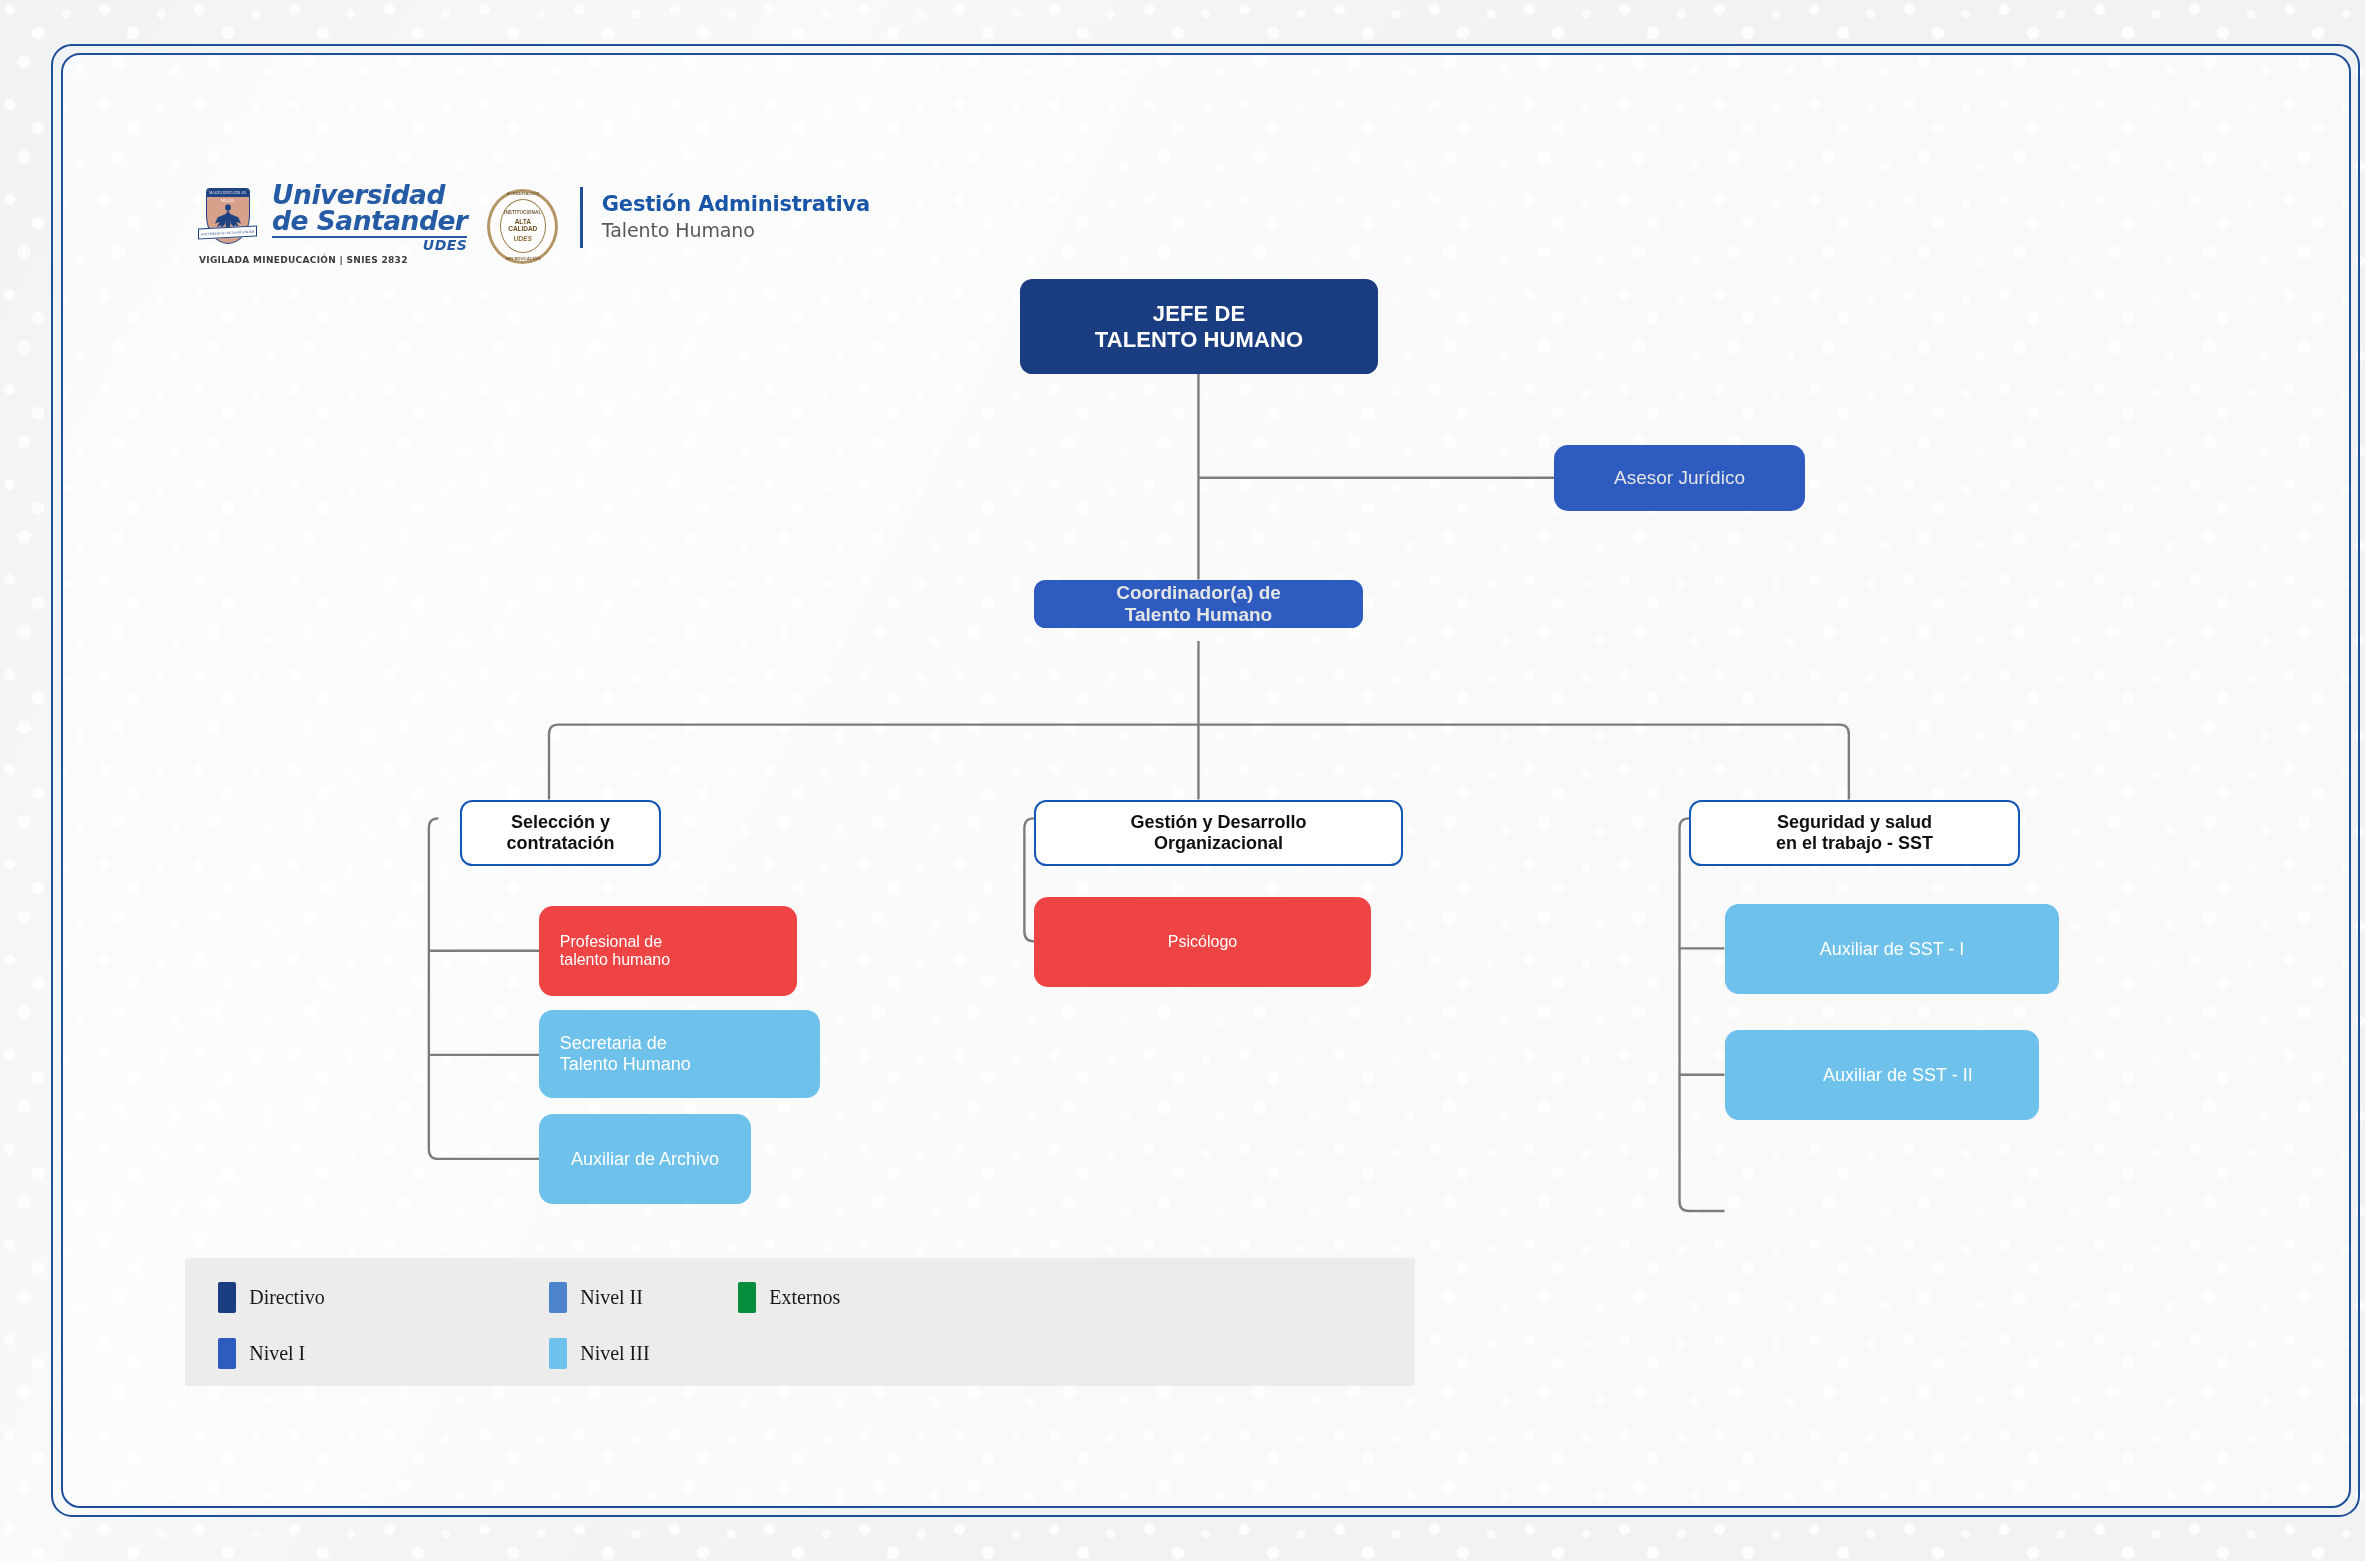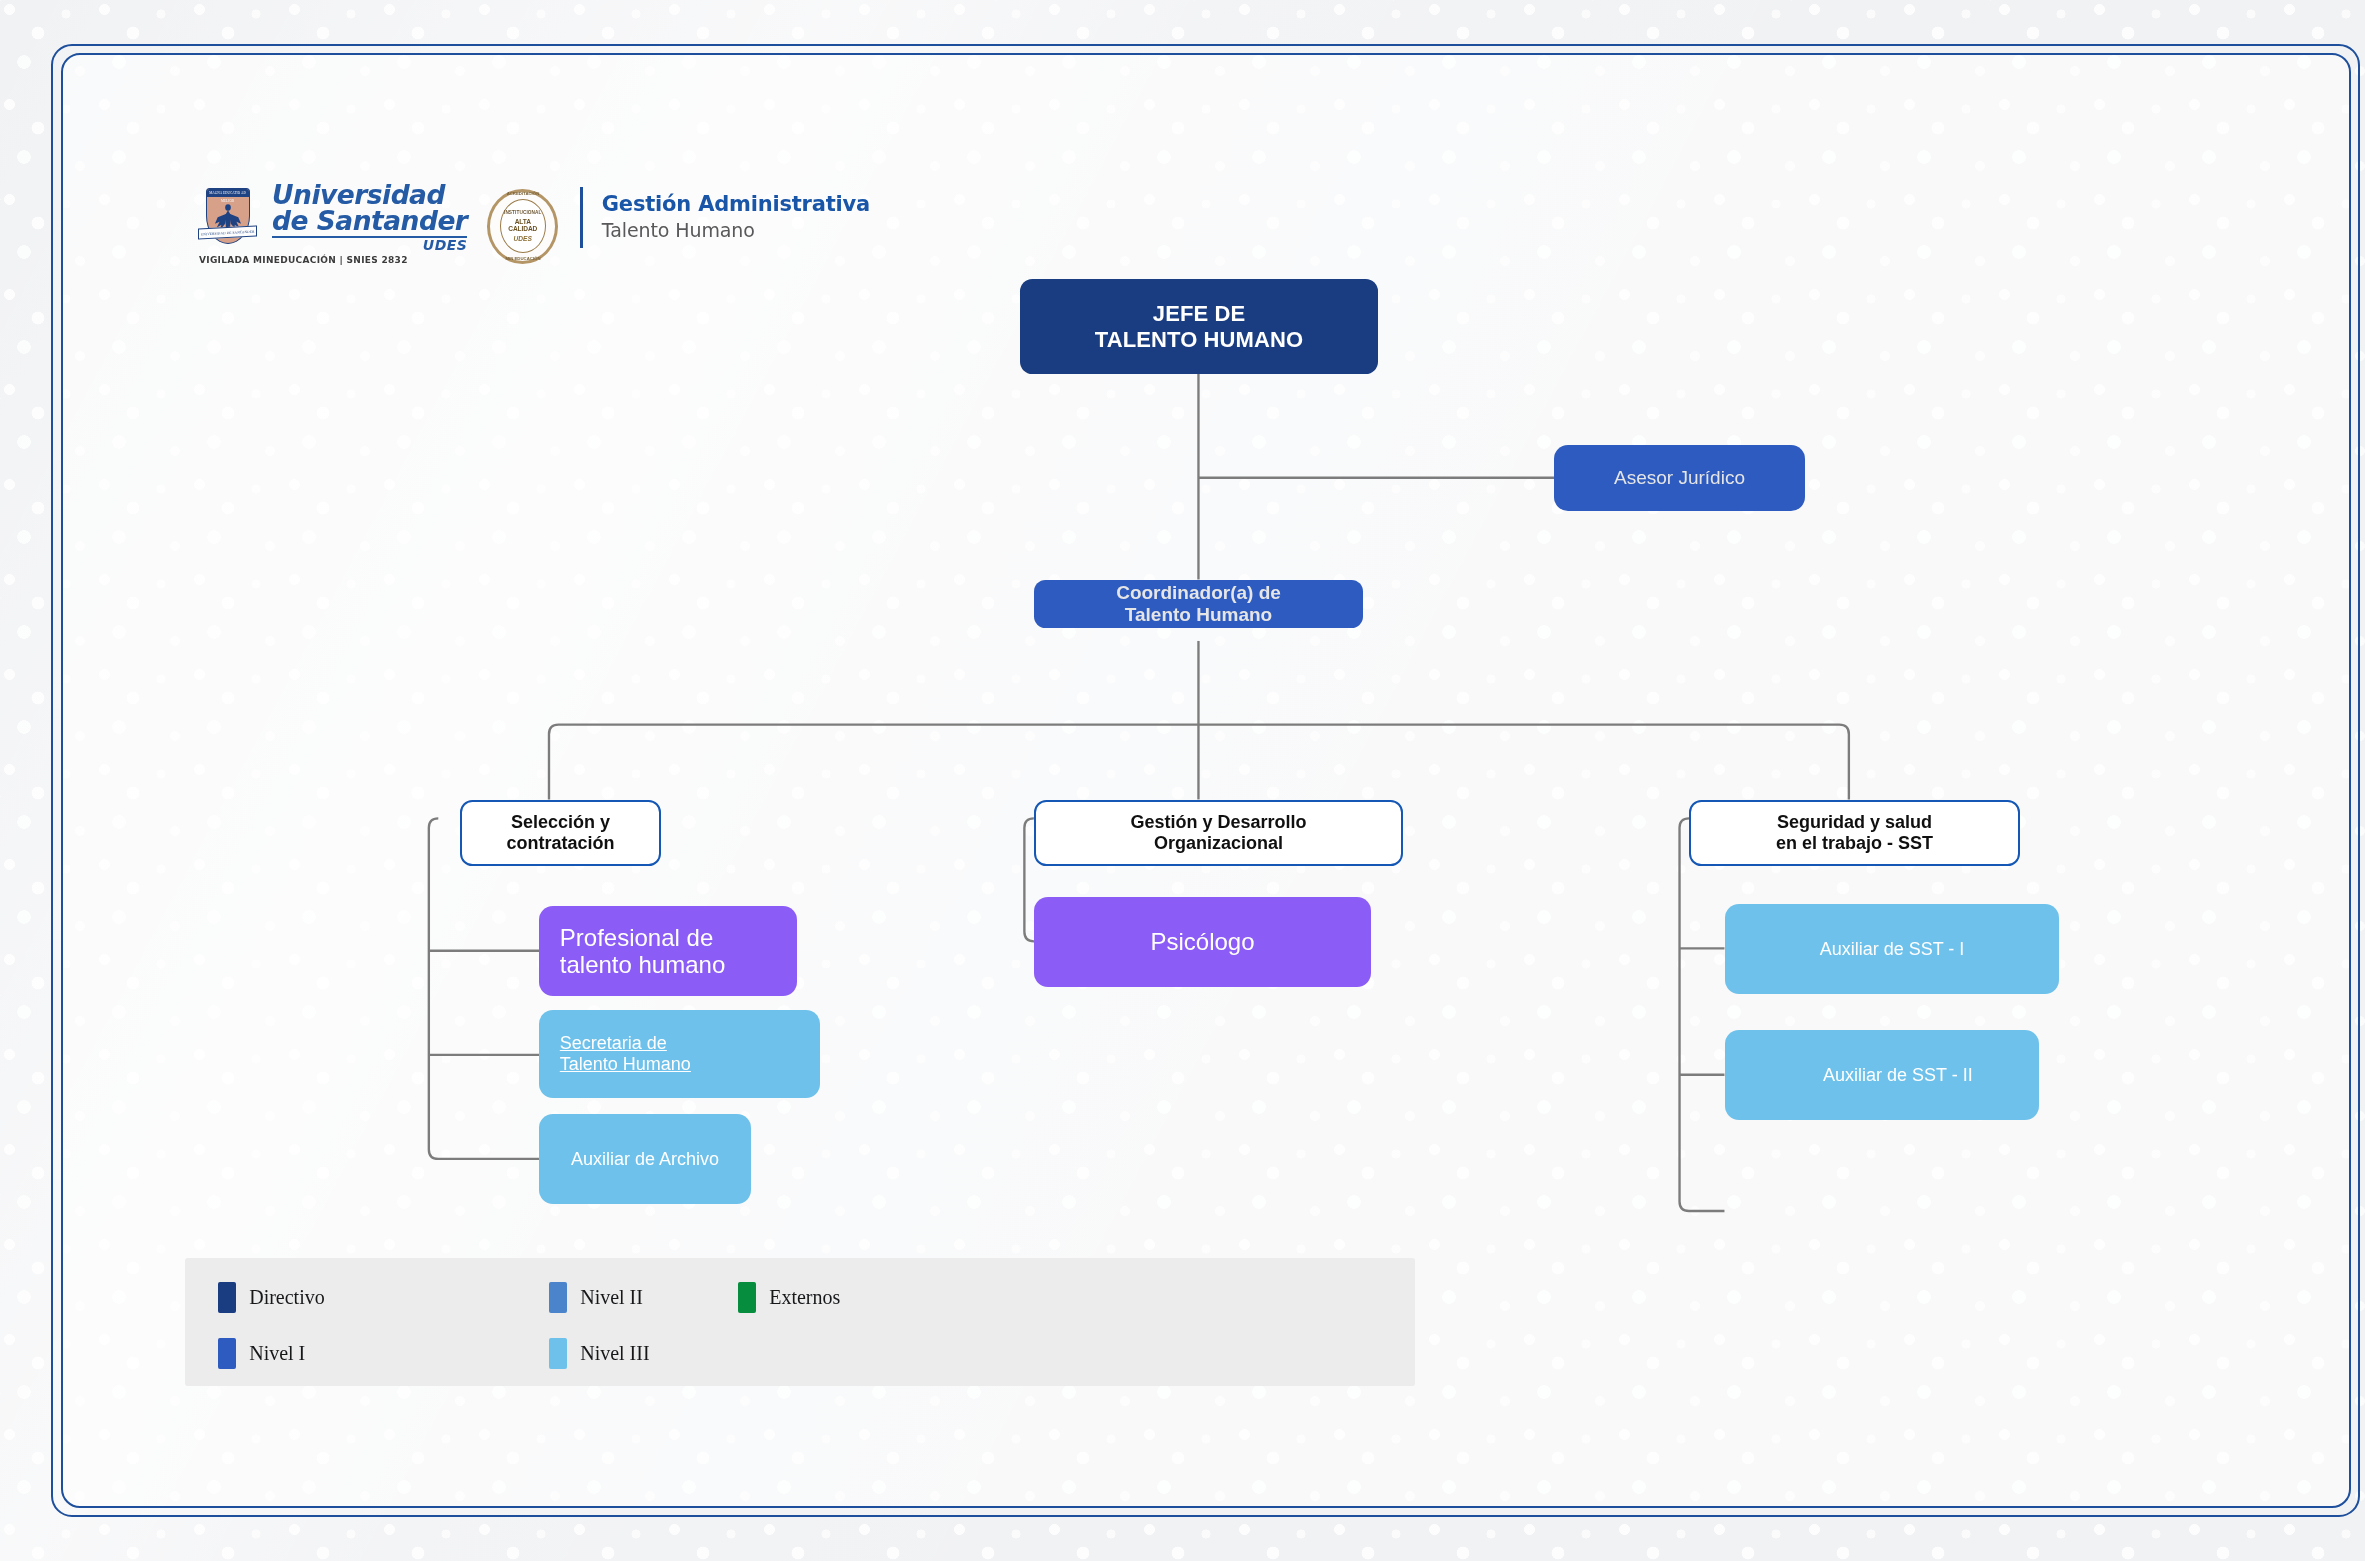--- a/index.html
+++ b/index.html
@@ -145,21 +145,21 @@
     position:absolute; background:#2d5bbf; border-radius:50%;
     width:22px; height:22px; z-index:-1;
   }
   .dot.top{ left:50%; transform:translateX(-50%); top:-11px; }
   .dot.left{ top:50%; transform:translateY(-50%); left:-11px; }
 
   .n-directivo{ background:#1a3c81; color:#fff; font-weight:bold; font-size:22px; letter-spacing:0.1px;}
   .n-nivel1{ background:#2d5bbf; color:#e5e5e5; font-weight:bold; font-size:19px;}
   .n-nivel1.plain{ font-weight:normal; font-size:19px;}
   .n-white{ background:#ffffff; color:#101010; border:2.4px solid #1457b5; font-weight:bold; font-size:18px;}
-  .n-nivel2{ background:#8b5cf6; color:#fff; font-size:24px; }
+  .n-nivel2{ background:#ef4444; color:#fff; font-size:16px; }
   .n-nivel3{ background:#6ec1ea; color:#fff; font-size:18px; }
   .n-externo{ background:#068d3e; color:#fff; font-size:18px; }
 
   
   #legend{
     position:absolute; left:185px; top:1258px; width:1230px; height:128px;
     background:#ececed; border-radius:2.8px;
     padding:21px 0 0 33px;
   }
   .leg-row{ display:flex; }
@@ -303,21 +303,21 @@
   </div>
 
   <div class="node n-nivel2" style="left:539px; top:906px; width:258px; height:90px;">
     <span class="dot left"></span>
     <span class="lbl" style="text-align:left;padding-left:8.5px">
       <span>Profesional de</span><br>
       <span>talento humano</span>
     </span>
   </div>
 
-  <div class="node n-nivel3" style="left:539px; top:1010px; width:281px; height:88px;text-decoration:underline;">
+  <div class="node n-nivel3" style="left:539px; top:1010px; width:281px; height:88px;">
     <span class="dot left"></span>
     <span class="lbl" style="text-align:left;padding-left:8.5px">
       <span>Secretaria de</span><br>
       <span>Talento Humano</span>
     </span>
   </div>
 
   <div class="node n-nivel3" style="left:539px; top:1114px; width:212px; height:90px;">
     <span class="dot left"></span>
     <span class="lbl">Auxiliar de Archivo</span>

